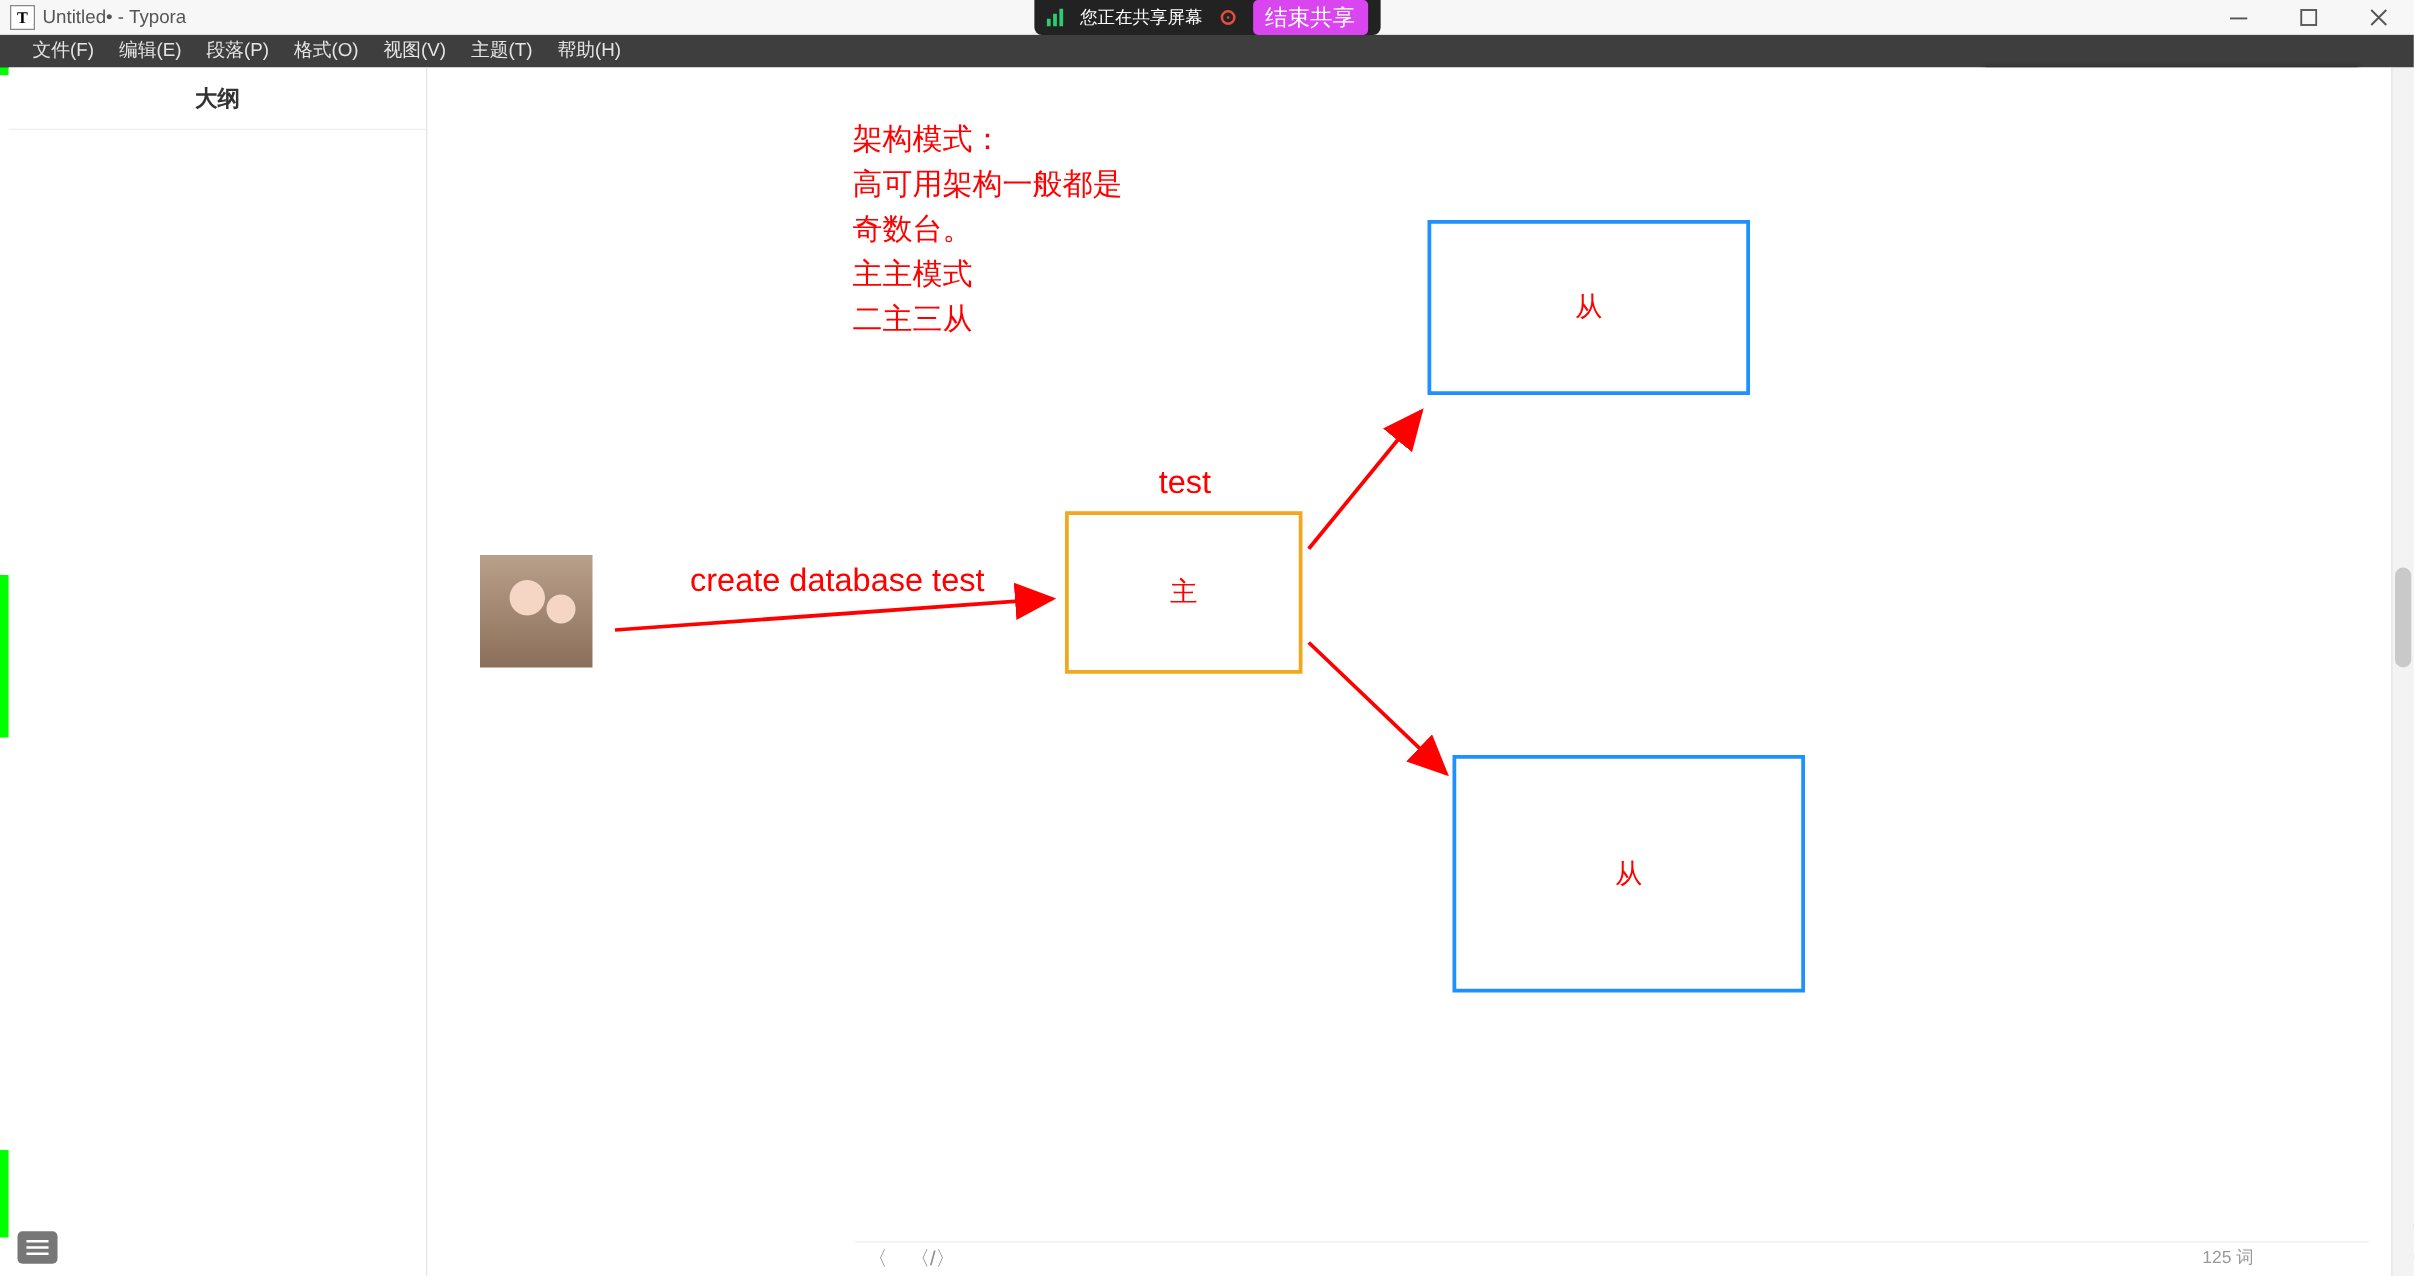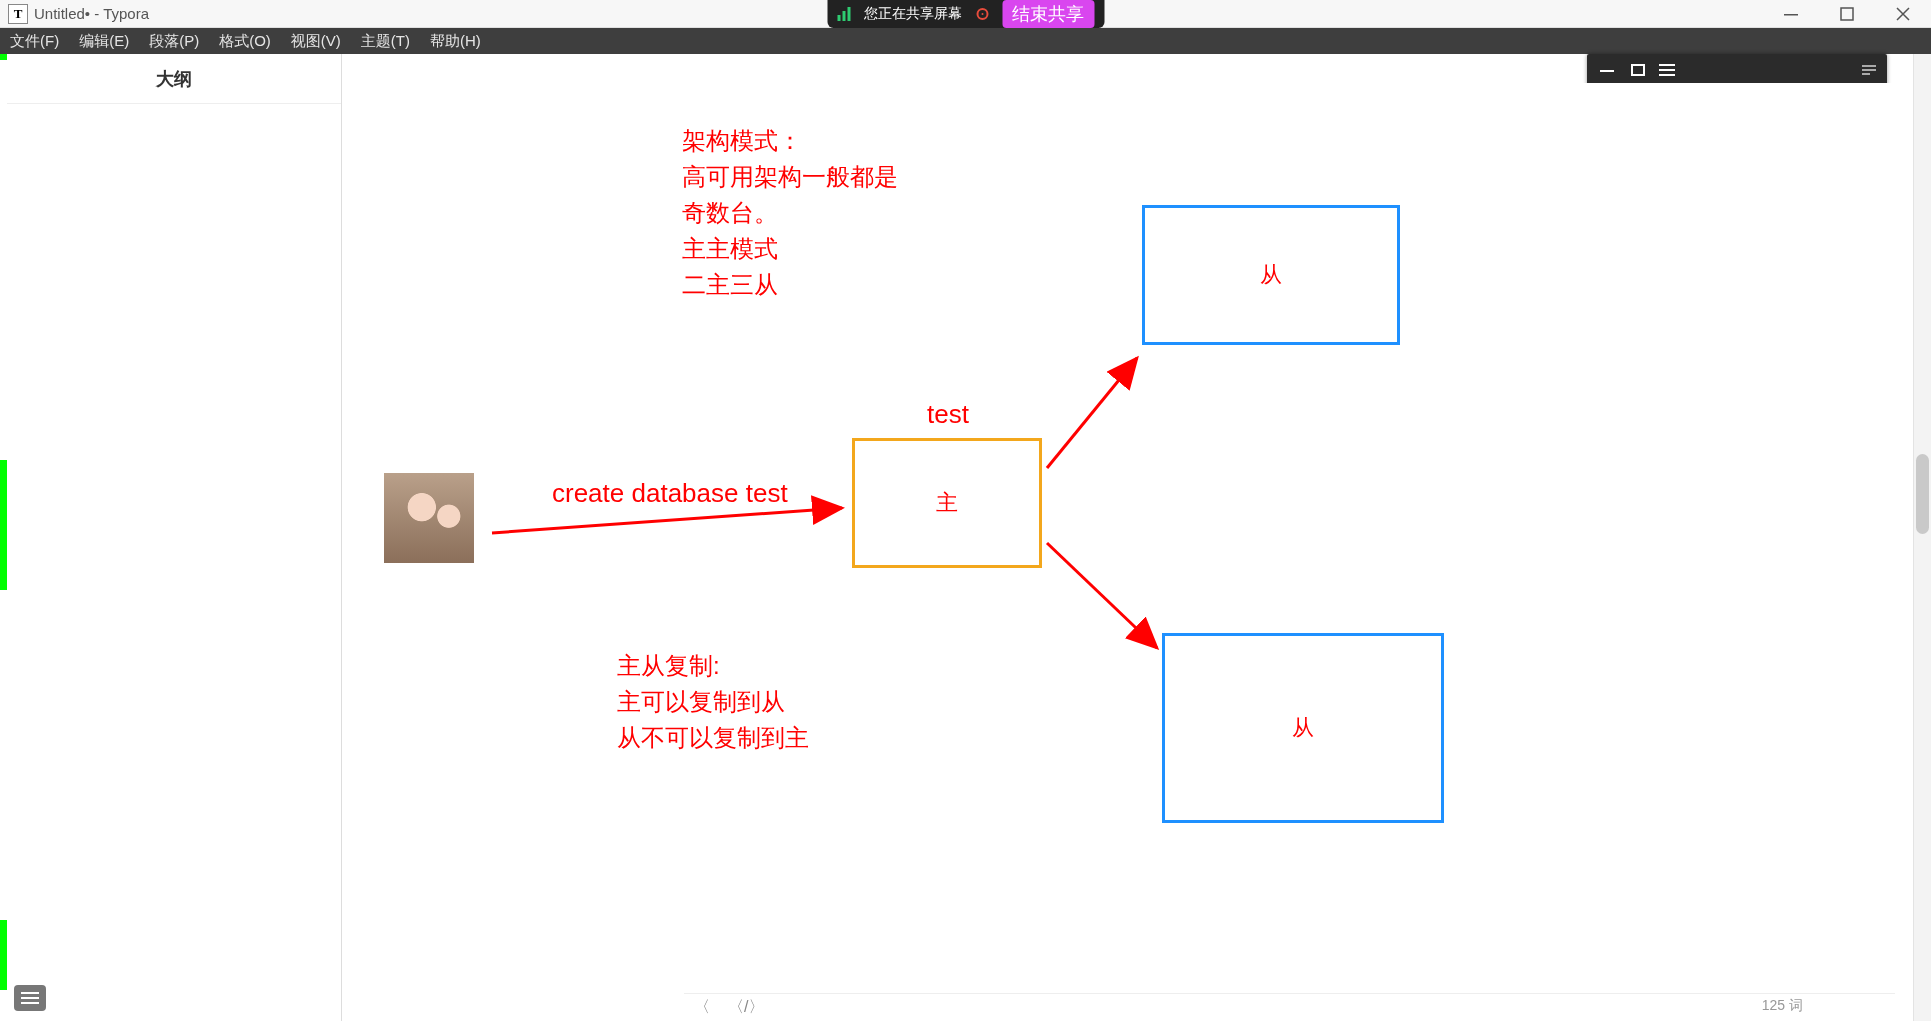--- a/index.html
+++ b/index.html
@@ -22,21 +22,21 @@
   .share-pill .level span:nth-child(1){height:6px}.share-pill .level span:nth-child(2){height:10px}.share-pill .level span:nth-child(3){height:14px}
   .share-pill .rec-dot { width: 12px; height: 12px; border: 2px solid #e74c3c; border-radius: 50%; position: relative; }
   .share-pill .rec-dot::after{content:"";position:absolute;inset:3px;background:#e74c3c;border-radius:50%;}
   .share-pill .end-btn { background:#d946ef; padding:2px 10px; border-radius:4px; font-size:18px; }
   .win-controls { position:absolute; right:0; top:0; height:28px; display:flex; }
   .win-controls div { width:56px; display:flex; align-items:center; justify-content:center; color:#555; }
 
   
   .menu-bar {
     position:absolute; left:0; top:28px; width:1931px; height:26px;
-    background:#3e3e3e; display:flex; align-items:center; padding:0 0; gap:0;
+    background:#3e3e3e; display:flex; align-items:center; padding:0 16px; gap:0;
     color:#e5e5e5; font-size:15px;
   }
   .menu-bar .mi { padding:0 10px; line-height:26px; cursor:default; }
 
   
   .overlay {
     position:absolute; right:44px; top:54px; width:300px; background:#2b2b2b;
     border-radius:2px; color:#ddd; font-size:15px; box-shadow:0 0 4px rgba(0,0,0,.4);
   }
   .overlay .row1{display:flex;align-items:center;height:34px;padding:0 10px;gap:14px;border-bottom:1px solid #444;justify-content:space-between;}
@@ -70,21 +70,20 @@
   .sb-toggle svg{width:18px;height:14px;fill:#fff}
 
   
   .edge-green{position:absolute;width:7px;background:#0f0;left:0}
   .eg1{top:0;height:60px}.eg2{top:460px;height:130px}.eg3{top:920px;height:70px}
 
   
   .editor {
     position:absolute; left:342px; top:54px; right:18px; bottom:0;
     background:#fff;
-    margin-top:29px;
   }
 
   
   .diagram { position:absolute; inset:0; }
   .node-box { position:absolute; display:flex; align-items:center; justify-content:center; font-size:22px; color:red; }
   .node-main { border:3px solid #f3a71c; }
   .node-sec  { border:3px solid #1e90ff; }
   .red-text { color:red; position:absolute; font-size:24px; line-height:1.5; }
   .photo {
     position:absolute; width:90px; height:90px;
@@ -239,25 +238,20 @@
       <defs>
         <marker id="ah" markerWidth="12" markerHeight="12" refX="10" refY="5" orient="auto">
           <path d="M0,0 L11,5 L0,10 Z" fill="red"></path>
         </marker>
       </defs>
       <line x1="150" y1="450" x2="500" y2="425" stroke="red" stroke-width="3" marker-end="url(#ah)"></line>
       <line x1="705" y1="385" x2="795" y2="275" stroke="red" stroke-width="3" marker-end="url(#ah)"></line>
       <line x1="705" y1="460" x2="815" y2="565" stroke="red" stroke-width="3" marker-end="url(#ah)"></line>
     </svg>
 
-    <div class="red-text" style="left:275px;top:565px">
-      <div>主从复制:</div>
-      <div>主可以复制到从</div>
-      <div>从不可以复制到主</div>
-    </div>
 
   </div>
 
   <div class="status-bar">
     <span>〈</span>
     <span>〈/〉</span>
     <span class="sp"></span>
   </div>
   <div class="wordcount">125 词</div>
 

